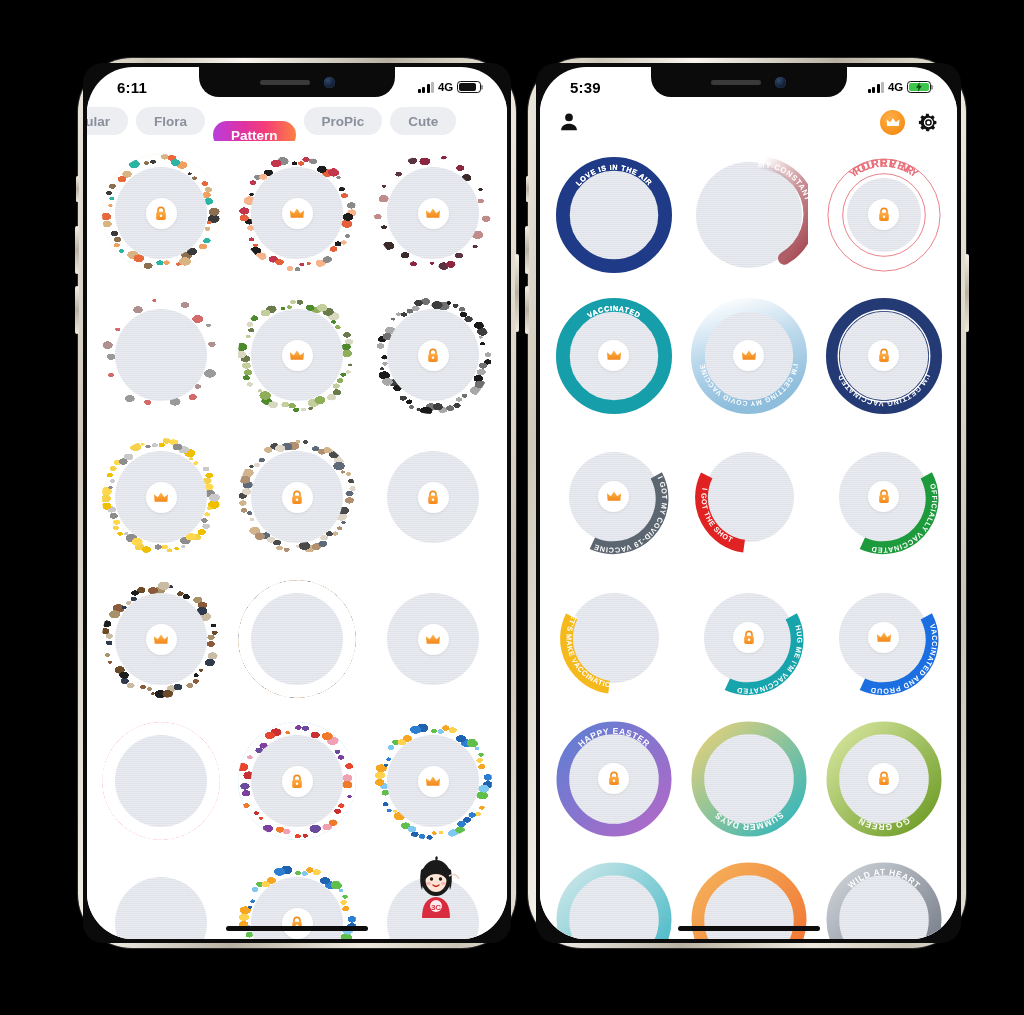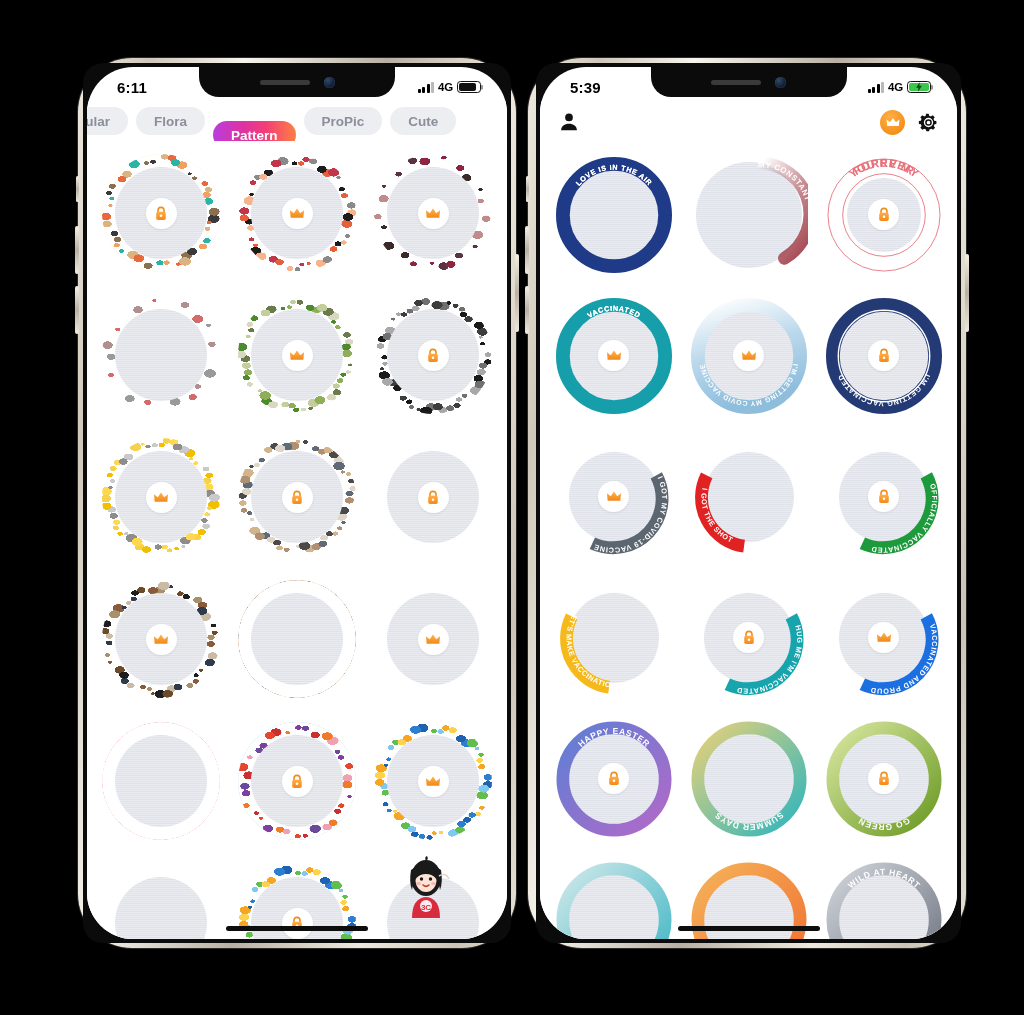--- a/index.html
+++ b/index.html
@@ -272,21 +272,21 @@
     transform: translateX(-50%);
     width: 142px; height: 5px;
     border-radius: 3px;
     background: #0d0d0d;
     z-index: 20;
   }
 
   
   #watermark {
     position: absolute;
-    left: 398px; top: 856px;
+    left: 408px; top: 856px;
     z-index: 60;
     display: flex;
     align-items: center;
     gap: 0;
     pointer-events: none;
   }
   .wm-text {
     font-family: "DejaVu Sans", sans-serif;
     font-size: 36px;
     font-weight: bold;

